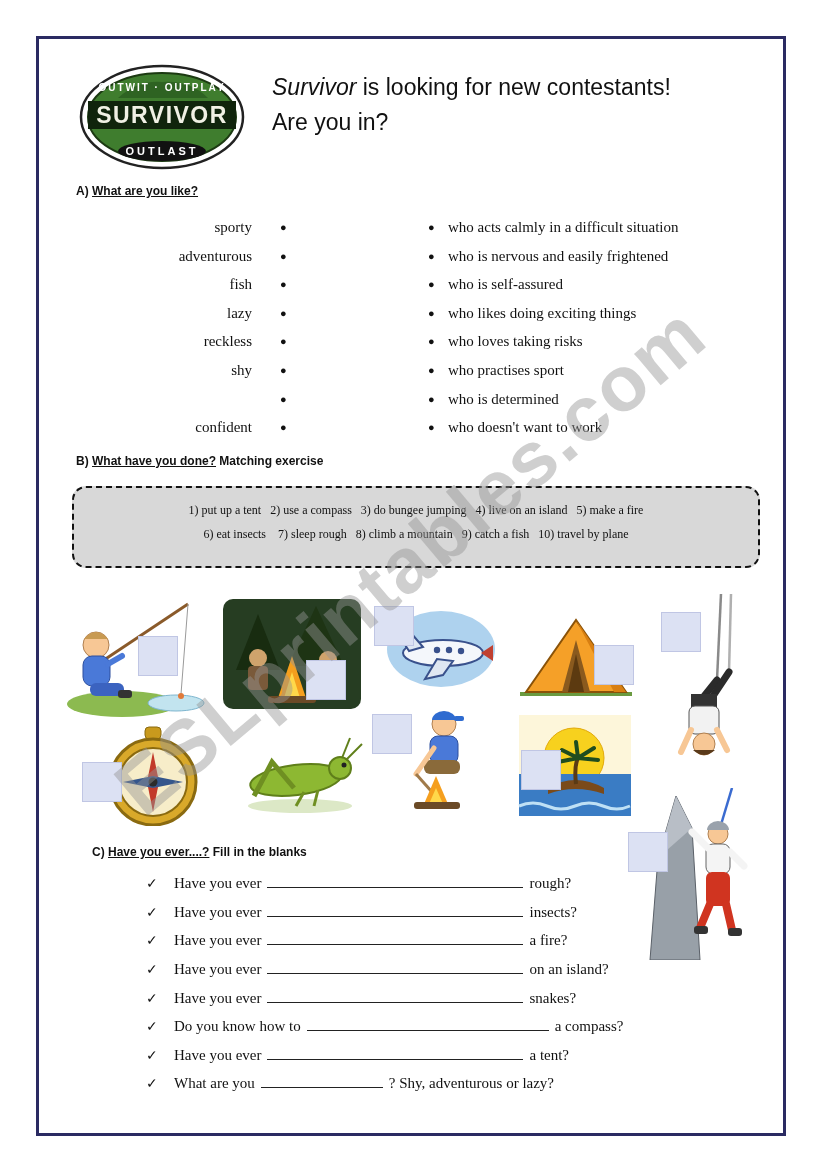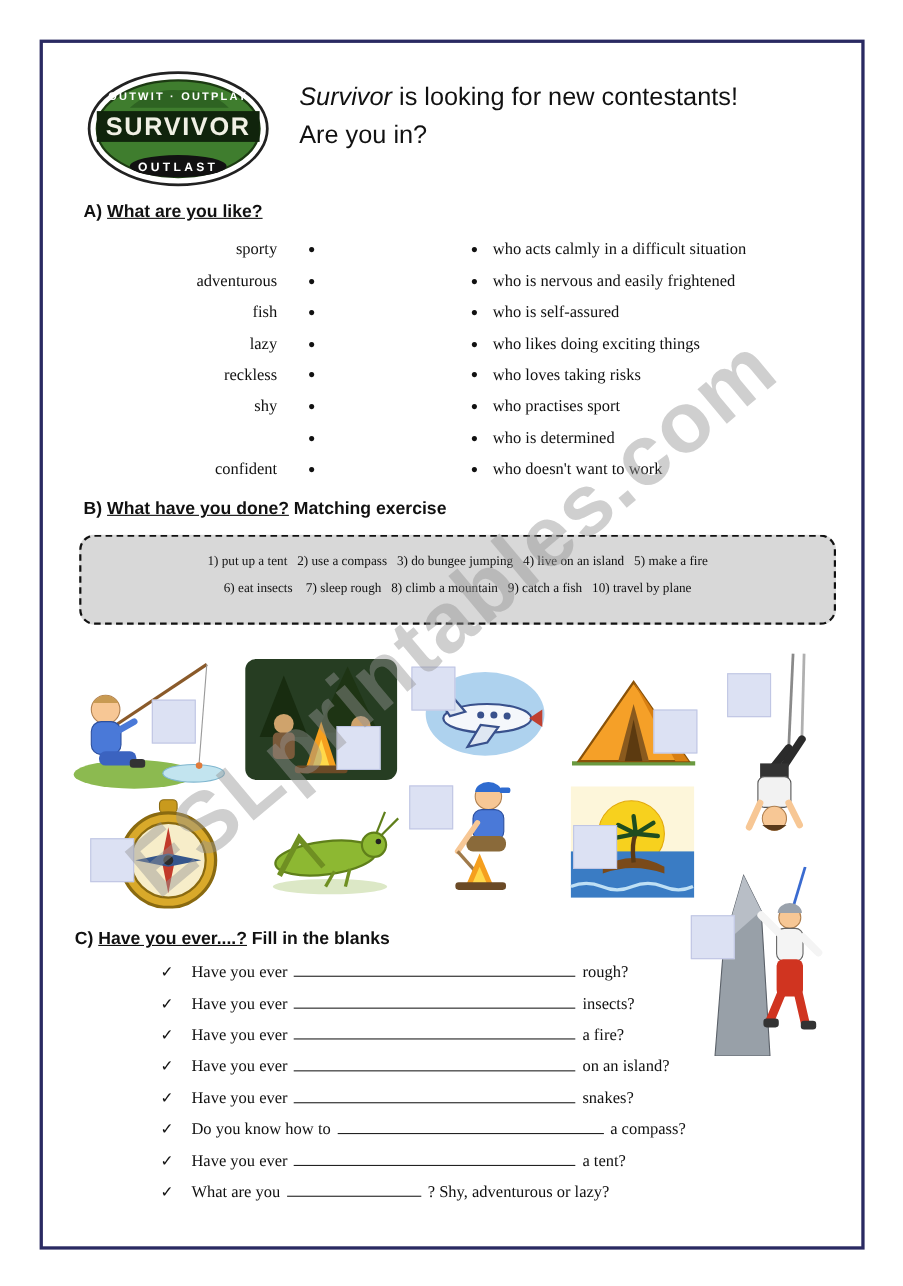--- a/index.html
+++ b/index.html
@@ -10,25 +10,25 @@
 
   
   .logo{position:absolute;left:78px;top:64px;width:168px;height:108px;}
   .title{position:absolute;left:272px;top:70px;width:490px;
          font-family:"Liberation Sans",sans-serif;font-size:23px;line-height:1.5;}
   .title .it{font-style:italic;}
   .vocab{position:absolute;left:272px;top:157px;font-size:14px;white-space:pre;}
 
   
   .sec-head{position:absolute;font-family:"Liberation Sans",sans-serif;
-            font-weight:bold;font-size:16px;}
+            font-weight:bold;font-size:12px;}
   .sec-head .ul{text-decoration:underline;}
   #head-a{left:76px;top:184px;}
   #head-b{left:76px;top:454px;}
-  #head-c{left:68px;top:845px;}
+  #head-c{left:92px;top:845px;}
 
   
   .match{position:absolute;left:56px;top:213px;width:730px;}
   .m-row{position:relative;height:28.6px;line-height:28.6px;font-size:15px;}
   .m-word{position:absolute;left:0;width:196px;text-align:right;}
   .m-b1{position:absolute;left:224px;font-size:11px;}
   .m-b2{position:absolute;left:372px;font-size:11px;}
   .m-def{position:absolute;left:392px;white-space:nowrap;}
 
   

